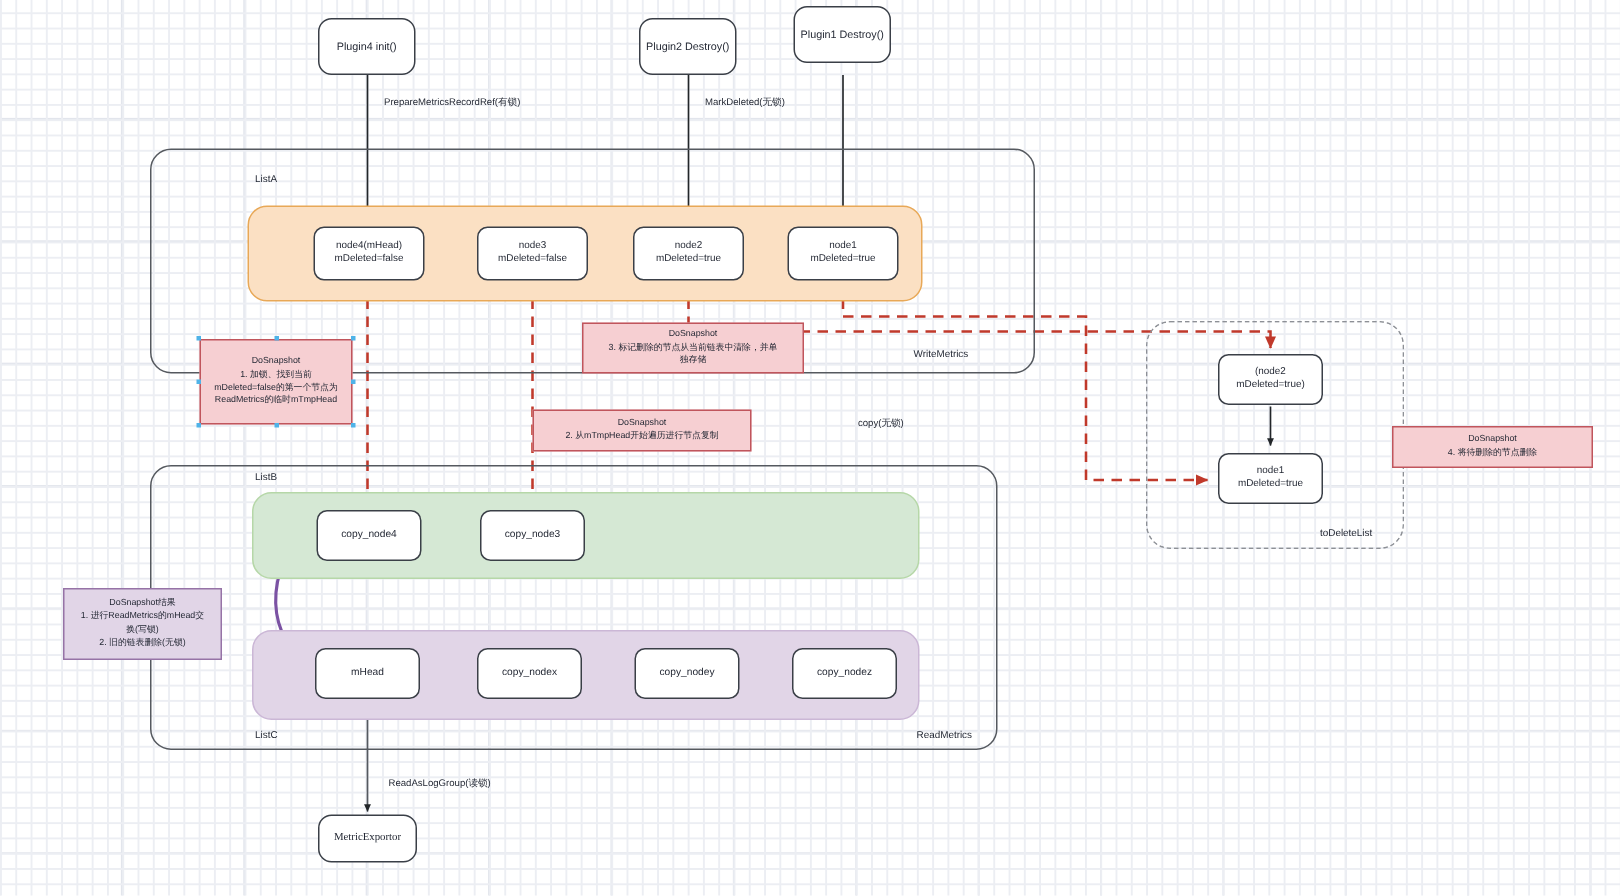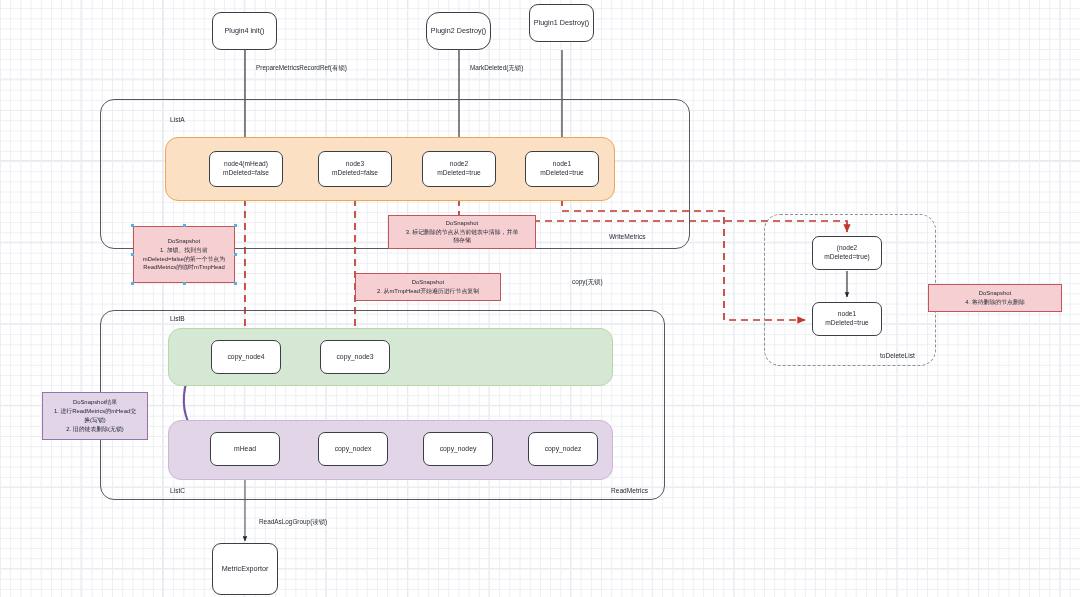--- a/index.html
+++ b/index.html
@@ -27,21 +27,21 @@
   .box{
     position:absolute;background:#ffffff;border:1px solid #3a3f47;
     border-radius:9px;display:flex;align-items:center;justify-content:center;
     text-align:center;line-height:1.35;box-sizing:border-box;z-index:4;
   }
   .box .l{display:block;}
   .plugin{width:65px;height:38px;font-size:7.2px;border-radius:9px;}
   .node{width:74px;height:36px;font-size:6.6px;border-radius:7px;}
   .cnode{width:70px;height:34px;font-size:6.8px;border-radius:7px;}
   .dnode{width:70px;height:34px;font-size:6.6px;border-radius:7px;}
-  .exporter{width:66px;height:52px;font-size:7.2px;}
+  .exporter{width:66px;height:32px;font-size:7.2px;font-family:Liberation Serif, serif;}
 
   .container{
     position:absolute;border:1px solid #55595f;border-radius:14px;
     background:rgba(255,255,255,0.0);box-sizing:border-box;z-index:1;
   }
   .band{position:absolute;border-radius:13px;box-sizing:border-box;z-index:2;}
   .band-orange{background:#fbe0c3;border:1px solid #e8a857;}
   .band-green{background:#d5e8d4;border:1px solid #b6d7a8;}
   .band-purple{background:#e1d5e7;border:1px solid #cbb7d6;}
 
@@ -126,21 +126,21 @@
   <div class="clabel" style="left:170px;top:116px;">ListA</div>
   <div class="clabel" style="left:609px;top:233px;">WriteMetrics</div>
   <div class="clabel" style="left:170px;top:315px;">ListB</div>
   <div class="clabel" style="left:170px;top:487px;">ListC</div>
   <div class="clabel" style="left:611px;top:487px;">ReadMetrics</div>
   <div class="clabel" style="left:880px;top:352px;">toDeleteList</div>
 
   <div class="box plugin" style="left:212px;top:12px;">
     <span class="l">Plugin4 init()</span>
   </div>
-  <div class="box plugin" style="left:426px;top:12px;border-radius:13px;">
+  <div class="box plugin" style="left:426px;top:12px;">
     <span class="l">Plugin2 Destroy()</span>
   </div>
   <div class="box plugin" style="left:529px;top:4px;">
     <span class="l">Plugin1 Destroy()</span>
   </div>
 
   <div class="edgelabel" style="left:256px;top:64px;">PrepareMetricsRecordRef(有锁)</div>
   <div class="edgelabel" style="left:470px;top:64px;">MarkDeleted(无锁)</div>
   <div class="edgelabel" style="left:572px;top:278px;">copy(无锁)</div>
   <div class="edgelabel" style="left:259px;top:518px;">ReadAsLogGroup(读锁)</div>

